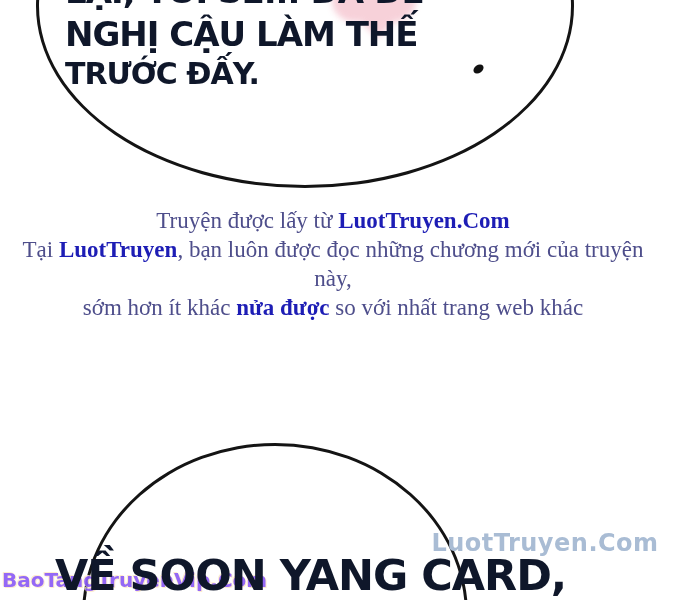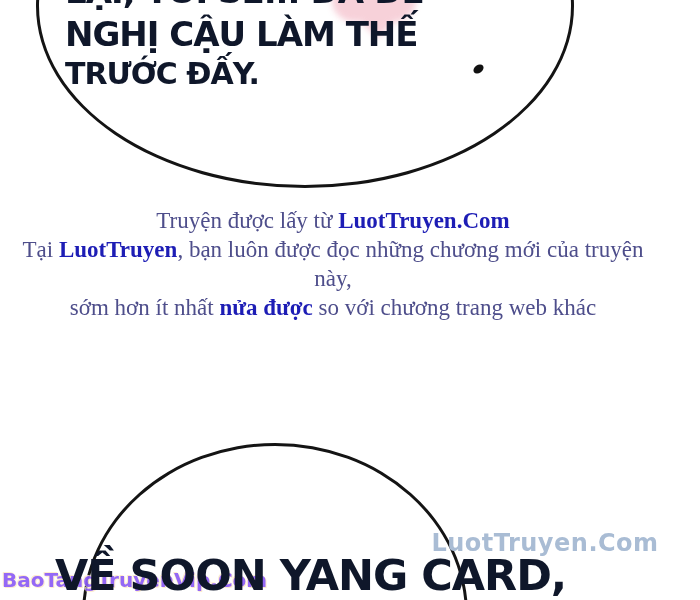--- a/index.html
+++ b/index.html
@@ -71,21 +71,21 @@
 
   <div id="tb-line1" class="bubble-text">LẠI, TÔI SẼ... ĐÃ ĐỀ</div>
   <div id="tb-line2" class="bubble-text">NGHỊ CẬU LÀM THẾ</div>
   <div id="tb-line3" class="bubble-text">TRƯỚC ĐẤY.</div>
 
   <div id="tick-mark"></div>
 
   <div id="promo">
     <div><span>Truyện được lấy từ </span><span class="b">LuotTruyen.Com</span></div>
     <div><span>Tại </span><span class="b">LuotTruyen</span><span>, bạn luôn được đọc những chương mới của truyện này,</span></div>
-    <div><span>sớm hơn ít nhất </span><span class="b">nửa được</span><span> so với chương trang web khác</span></div>
+    <div><span>sớm hơn ít khác </span><span class="b">nửa được</span><span> so với nhất trang web khác</span></div>
   </div>
 
   <div id="bubble-bottom" class="bubble"></div>
 
   <div id="wm-left">BaoTangTruyenVip.Com</div>
 
   <div id="bb-line1" class="bubble-text">VỀ SOON YANG CARD,</div>
 
   <div id="wm-right">
     <div class="l2">LuotTruyen.Com</div>

